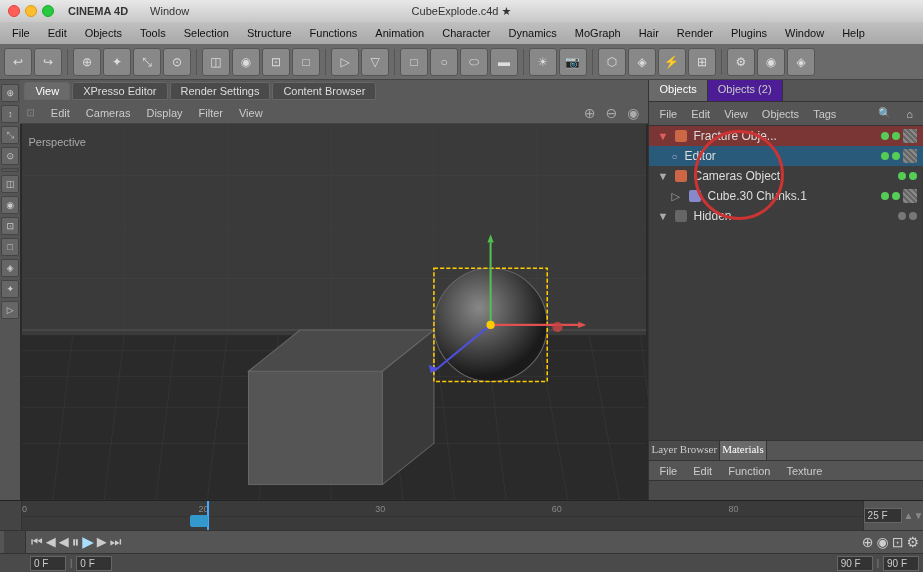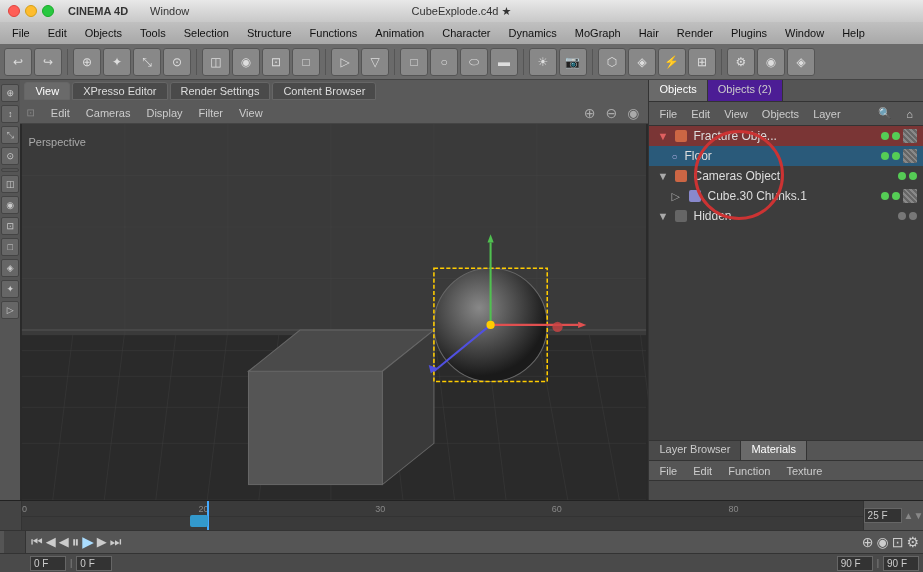--- a/index.html
+++ b/index.html
@@ -66,21 +66,21 @@
       width: 90px; height: 90px;
       border: 3px solid #cc3333;
       border-radius: 50%;
       top: 4px; left: 45px;
       pointer-events: none;
     }
 
     
     .bottom-panel { height: 80px; background: #4a4a4a; border-top: 1px solid #333; }
     .bottom-panel-tabs { display: flex; height: 20px; background: #555; border-bottom: 1px solid #333; }
-    .bp-tab { padding: 2px 10px; font-size: 11px; color: #ccc; cursor: pointer; background: #4a4a4a; border-right: 1px solid #333; }
+    .bp-tab { padding: 2px 2px; font-size: 11px; color: #ccc; cursor: pointer; background: #4a4a4a; border-right: 1px solid #333; font-family: Liberation Serif, serif; }
     .bp-tab.active { background: #6a6a6a; color: white; }
     .bp-toolbar { height: 20px; background: #555; display: flex; align-items: center; padding: 0 4px; gap: 4px; border-bottom: 1px solid #333; }
     .bp-tool { font-size: 11px; color: #ccc; padding: 1px 6px; cursor: pointer; }
 
     
     .full-wrap { display: flex; flex-direction: column; height: 572px; }
 
     
     .content-area { display: flex; flex: 1; overflow: hidden; }
     .vp-left { width: 22px; background: #555; display: flex; flex-direction: column; align-items: center; padding-top: 4px; gap: 3px; }
@@ -299,42 +299,42 @@
         <div class="obj-tab active">Objects</div>
         <div class="obj-tab">Objects (2)</div>
         <div style="flex:1;"></div>
       </div>
 
       <div class="objects-panel-toolbar">
         <span class="obj-tool">File</span>
         <span class="obj-tool">Edit</span>
         <span class="obj-tool">View</span>
         <span class="obj-tool">Objects</span>
-        <span class="obj-tool">Layer</span>
+        <span class="obj-tool">Tags</span>
         <div style="flex:1;"></div>
         <span class="obj-tool">🔍</span>
         <span class="obj-tool">⌂</span>
       </div>
 
       <div class="objects-list" style="position:relative;">
 
         <div class="obj-item highlighted" style="background:#7a3535;padding-left:8px;">
           <span style="width:14px;color:#e06060;font-size:11px;">▼</span>
           <span style="width:12px;height:12px;background:#cc6644;border-radius:2px;display:inline-block;margin-right:2px;"></span>
           <span class="obj-name">Fracture Obje...</span>
           <div class="obj-right">
             <div class="dot-circle dot-green"></div>
             <div class="dot-circle dot-green"></div>
             <div style="width:14px;height:14px;background:repeating-linear-gradient(45deg,#666,#666 2px,#888 2px,#888 4px);border-radius:1px;"></div>
           </div>
         </div>
 
         <div class="obj-item" style="background:#2a5a7a;padding-left:22px;">
           <span style="color:#aaaadd;font-size:10px;margin-right:3px;">○</span>
-          <span class="obj-name">Floor</span>
+          <span class="obj-name">Editor</span>
           <div class="obj-right">
             <div class="dot-circle dot-green"></div>
             <div class="dot-circle dot-green"></div>
             <div style="width:14px;height:14px;background:repeating-linear-gradient(45deg,#666,#666 2px,#888 2px,#888 4px);border-radius:1px;"></div>
           </div>
         </div>
 
         <div class="obj-item" style="padding-left:8px;">
           <span style="width:14px;color:#aaa;font-size:11px;">▼</span>
           <span style="width:12px;height:12px;background:#cc6644;border-radius:2px;display:inline-block;margin-right:2px;"></span>

